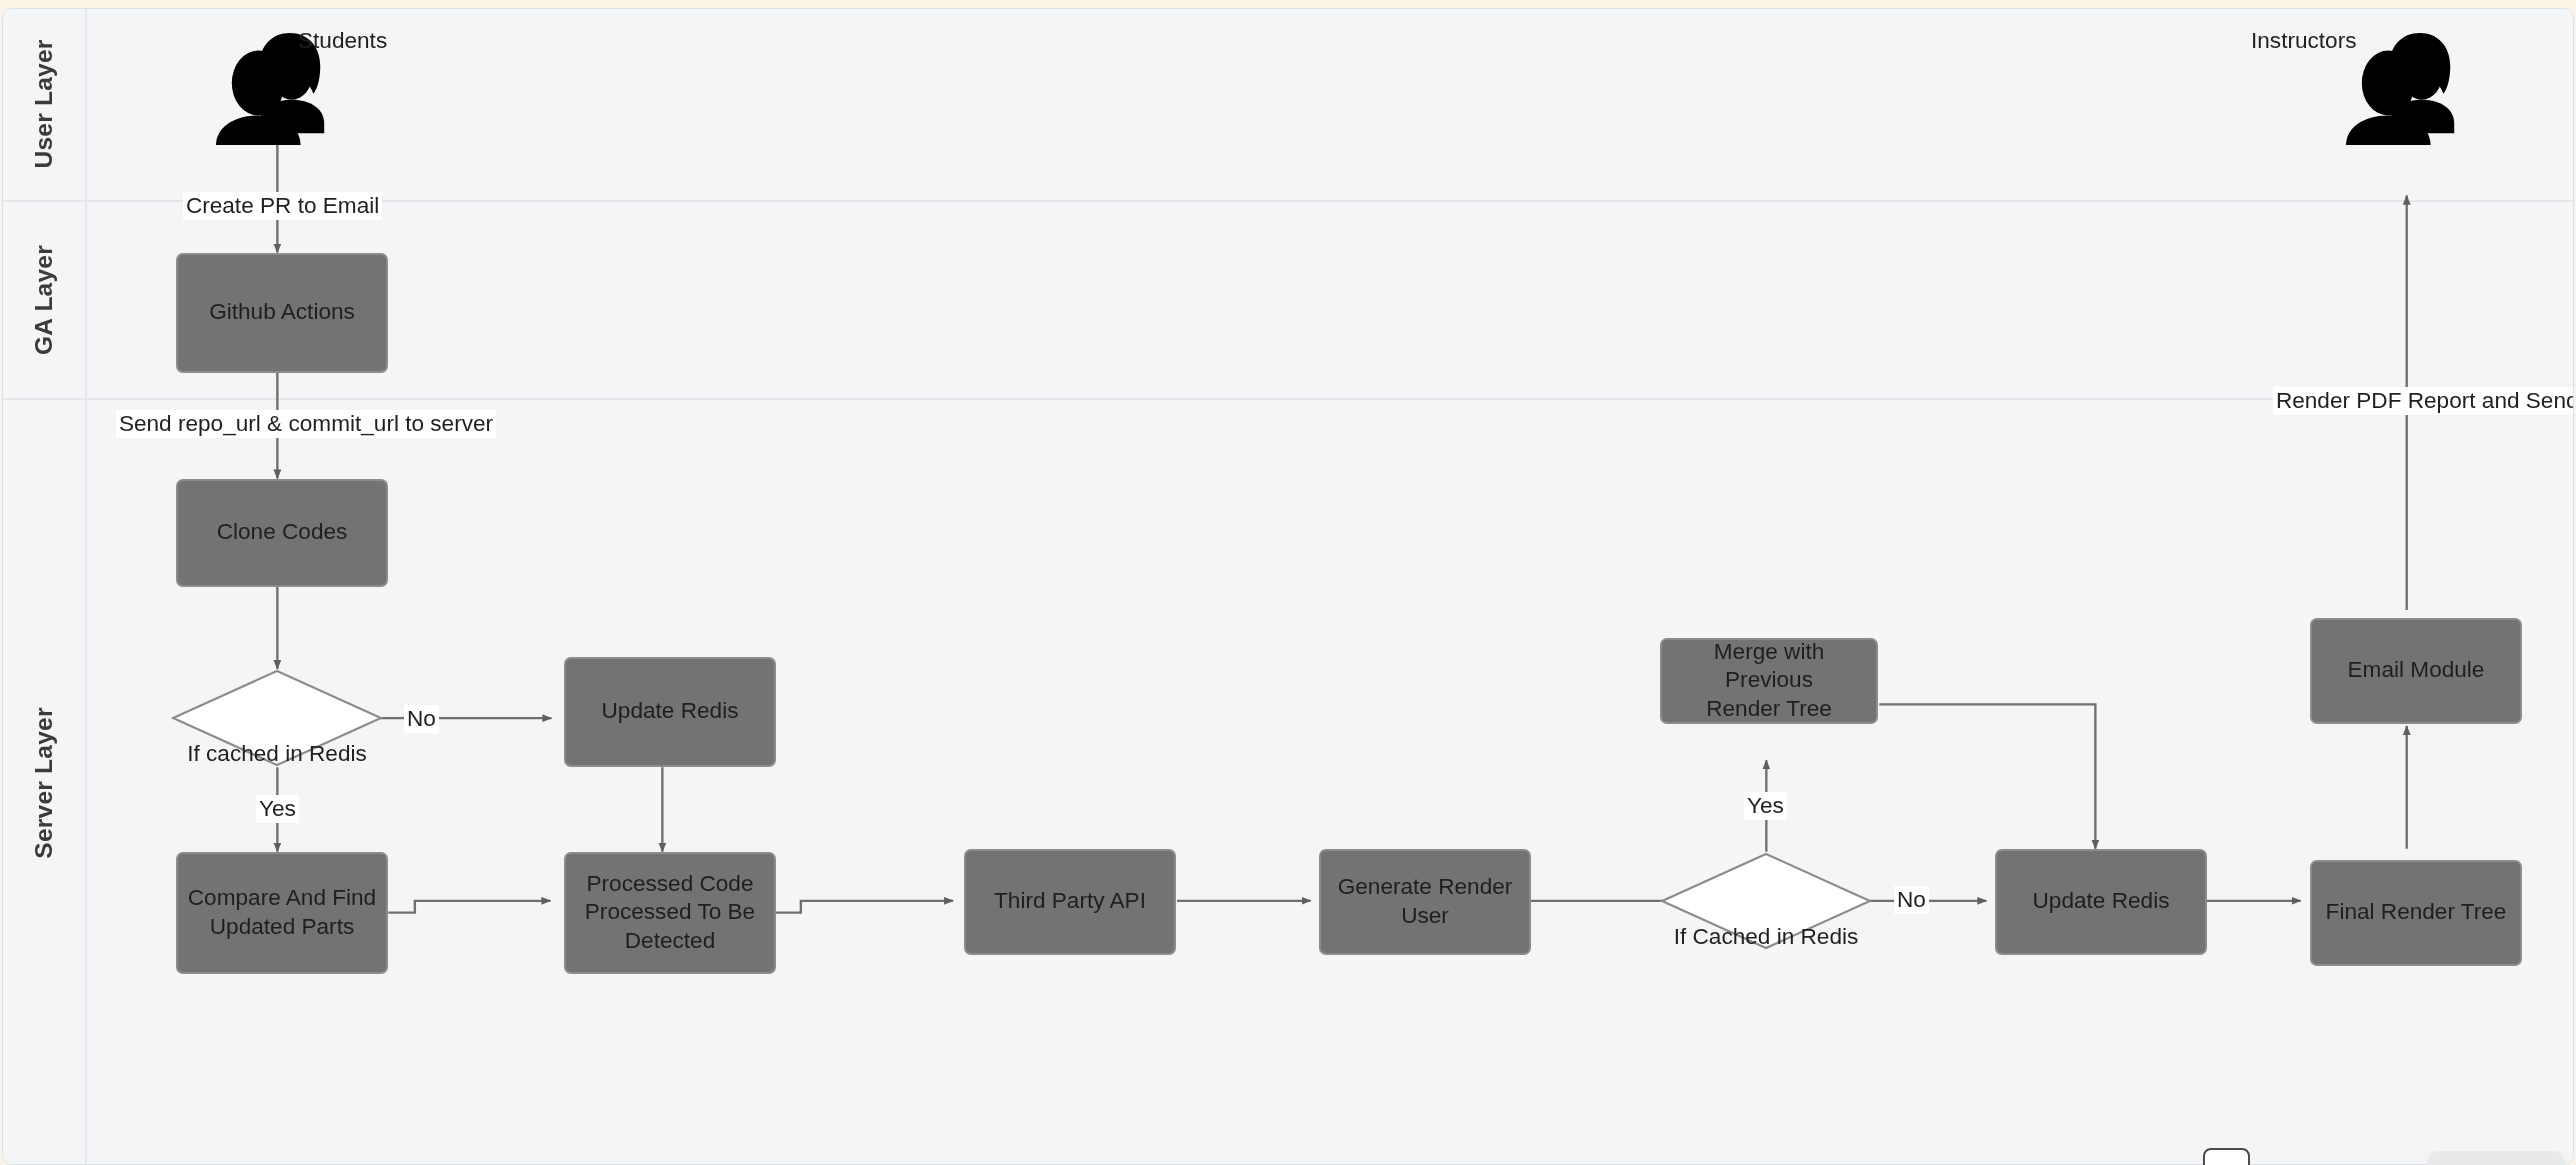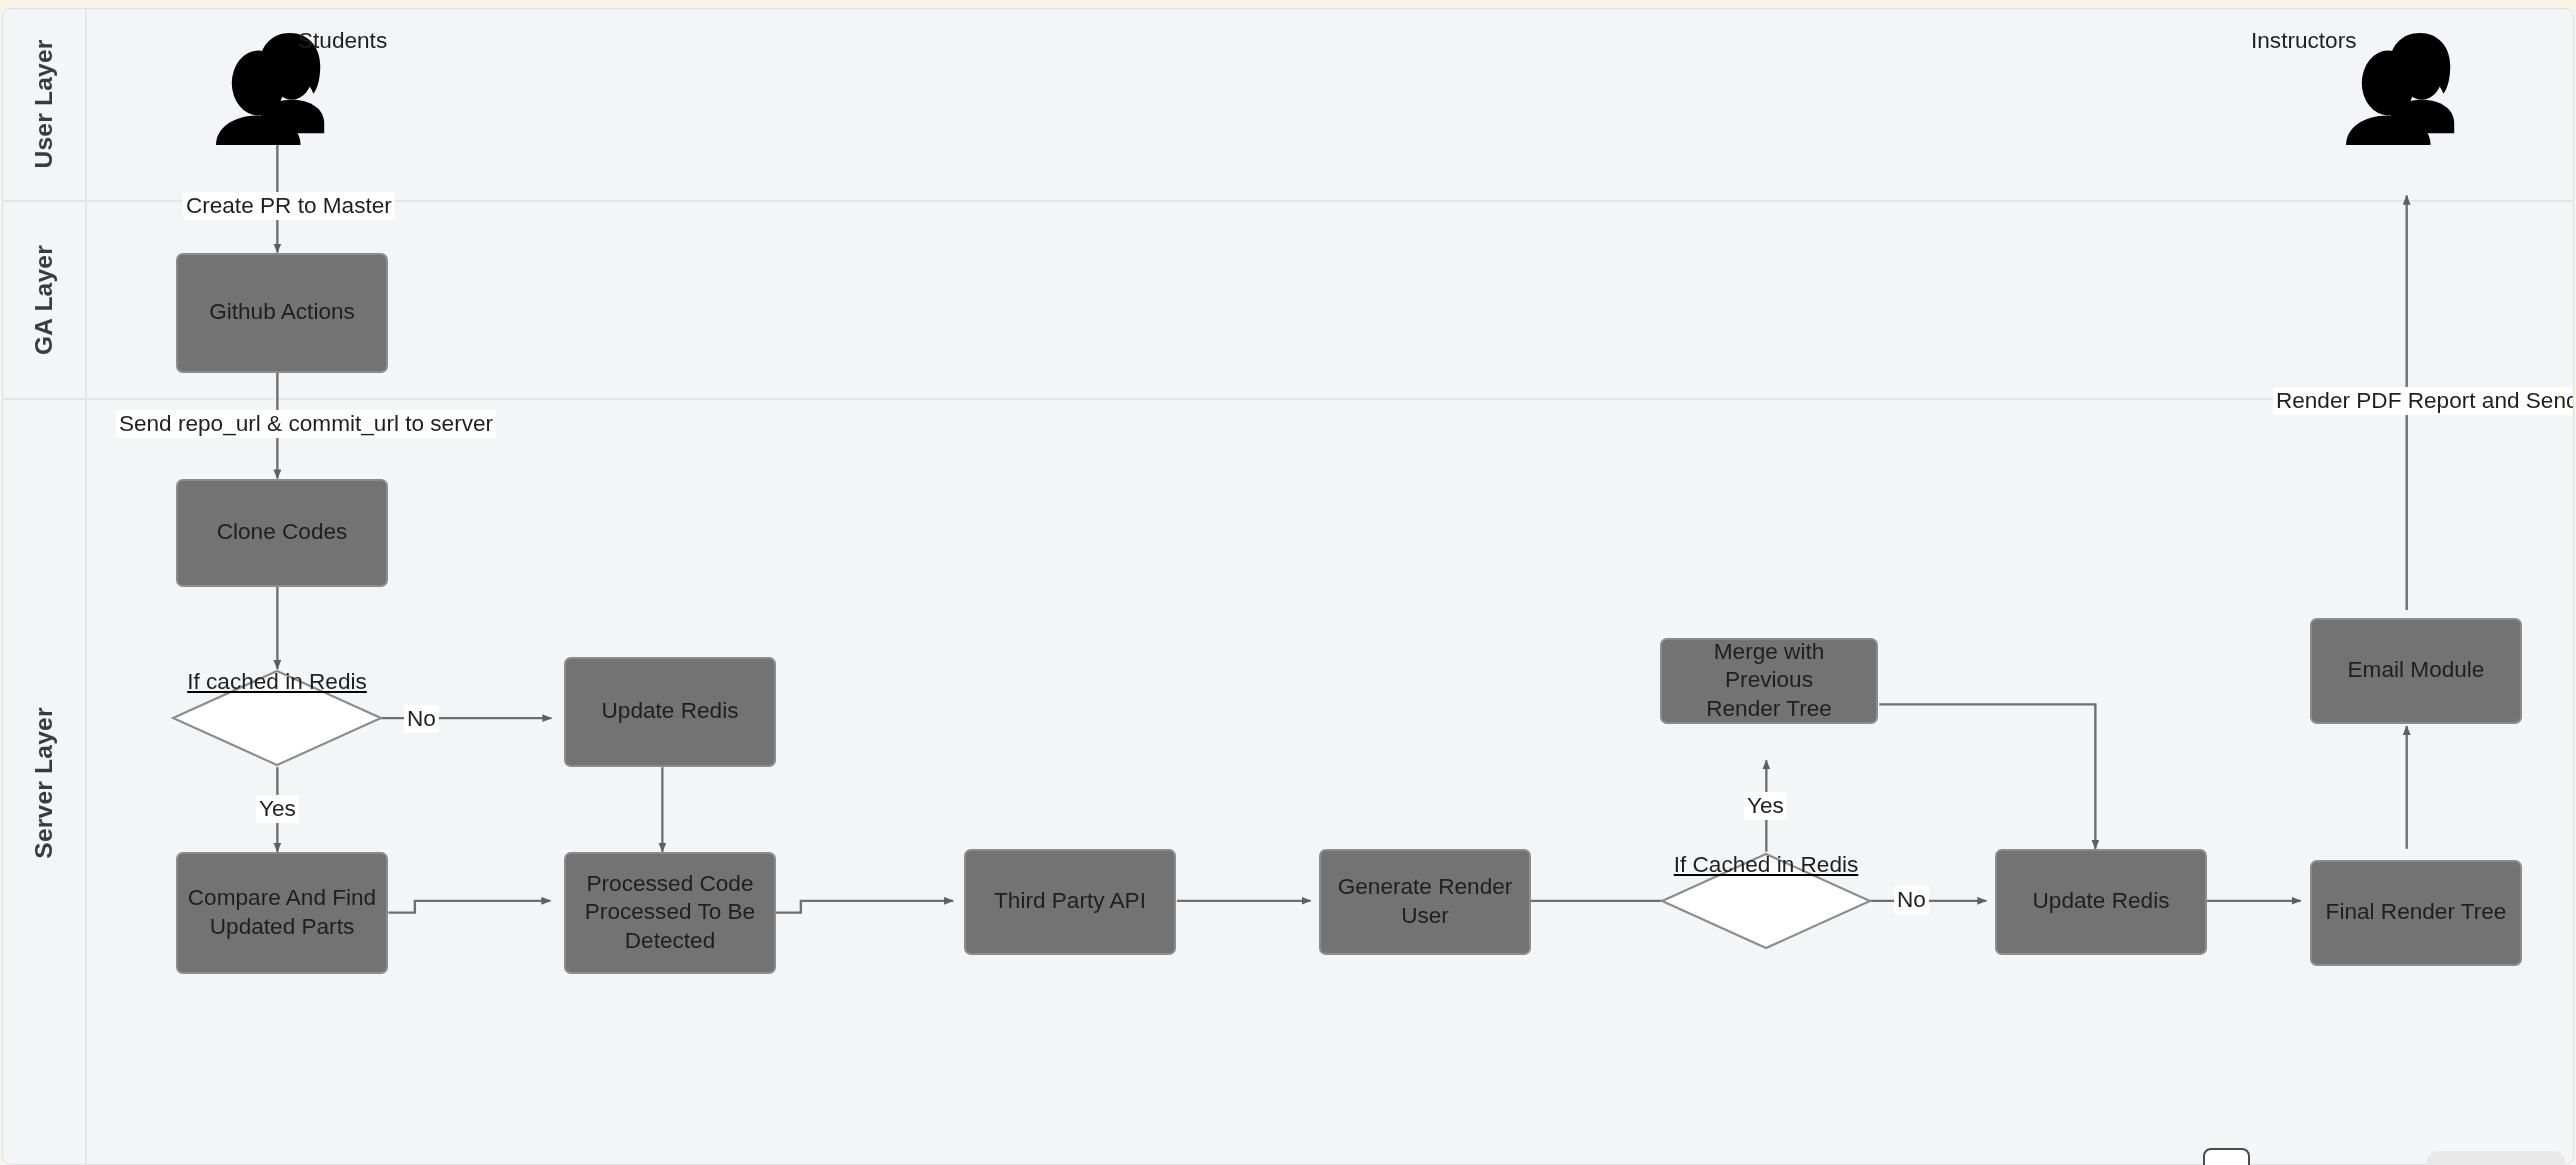--- a/index.html
+++ b/index.html
@@ -73,23 +73,22 @@
     justify-content: center;
     text-align: center;
     font-size: 22.6px;
     color: #1f1f1f;
     line-height: 1.28;
     padding: 3.9px 7.9px;
   }
   .decision {
     position: absolute;
     display: flex;
-    align-items: flex-start;
+    align-items: flex-end;
     justify-content: center;
-    text-decoration: underline;
   }
   .decision svg { position: absolute; left: 0; top: 0; }
   .decision .dlabel {
     position: relative;
     font-size: 22.6px;
     color: #1f1f1f;
     white-space: nowrap;
     z-index: 2;
   }
   
@@ -279,21 +278,21 @@
       </div>
 
       <div class="node" style="left:2307px; top:851px; width:212px; height:106px;">
         <span>Final Render Tree</span>
       </div>
 
       <div class="node" style="left:2307px; top:609px; width:212px; height:106px;">
         <span>Email Module</span>
       </div>
 
-      <div class="edge-label" style="left:180px; top:183px;">Create PR to Master</div>
+      <div class="edge-label" style="left:180px; top:183px;">Create PR to Email</div>
 
       <div class="edge-label" style="left:113px; top:401px;">Send repo_url &amp; commit_url to server</div>
 
       <div class="edge-label" style="left:401px; top:696px;">No</div>
 
       <div class="edge-label" style="left:253px; top:786px;">Yes</div>
 
       <div class="edge-label" style="left:1741px; top:783px;">Yes</div>
 
       <div class="edge-label" style="left:1891px; top:877px;">No</div>

